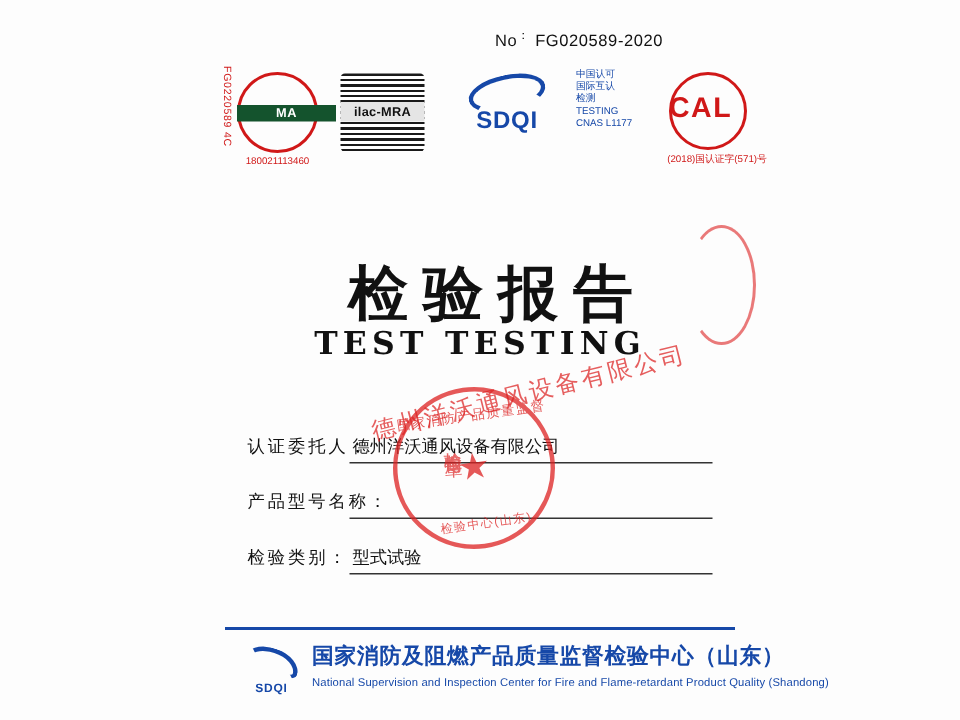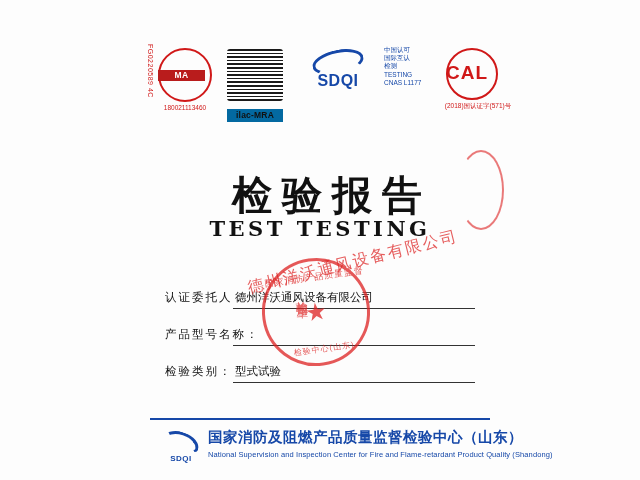--- a/index.html
+++ b/index.html
@@ -74,23 +74,23 @@
     left: 2px; top: 0px;
     width: 54px; height: 54px;
     border: 2.5px solid #d01818;
     border-radius: 50%;
     box-sizing: border-box;
   }
   .logo-ilac .bar {
     position: absolute;
     left: 2px;
     top: 22px;
-    width: 47px;
+    width: 66px;
     height: 11px;
-    background: #b91c1c;
+    background: #14532d;
     color: #fff;
     font-size: 8.5px;
     font-weight: bold;
     line-height: 11px;
     text-align: center;
     letter-spacing: 0.3px;
   }
   .logo-ilac .code {
     position: absolute;
     left: -6px;
@@ -120,28 +120,27 @@
       #ffffff 1.6px, #ffffff 3.6px
     );
     border-radius: 3px;
   }
   .logo-mra .label {
     position: absolute;
     left: 3px;
     top: 20px;
     width: 56px;
     height: 13px;
-    background: #0369a1;
+    background: #e5e5e5;
     color: #111;
     font-size: 8.5px;
     font-weight: bold;
     line-height: 13px;
     text-align: center;
     letter-spacing: 0.2px;
-    margin-top: 41px;
   }
 
   
   .logo-cnas {
     position: absolute;
     left: 156px;
     top: 6px;
     width: 84px;
     height: 56px;
   }
@@ -420,20 +419,24 @@
     color: #1648a8;
     letter-spacing: 0.1px;
     white-space: nowrap;
   }
 </style>
 </head>
 <body>
 
 <div class="page">
 
+  <div class="report-no">
+    <span>No</span><span class="sup">：</span>
+    <span>FG020589-2020</span>
+  </div>
 
   <div class="logo-strip">
 
     <div class="side-code">FG0220589 4C</div>
 
     <div class="logo-ilac">
       <div class="ring"></div>
       <div class="bar">MA</div>
       <div class="code">180021113460</div>
     </div>

